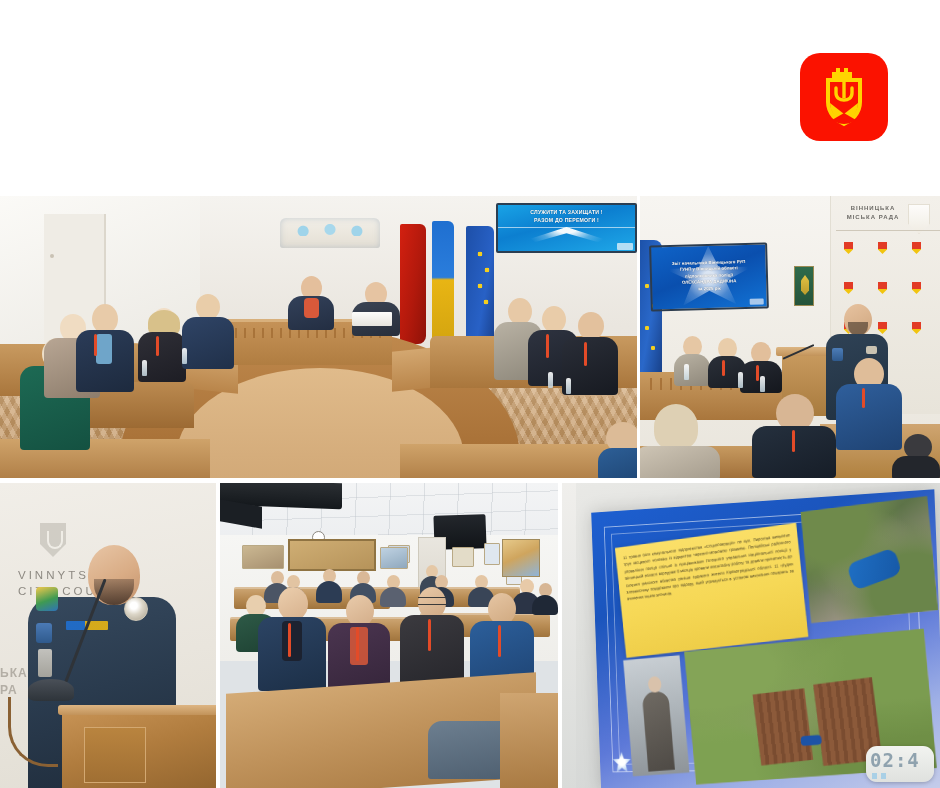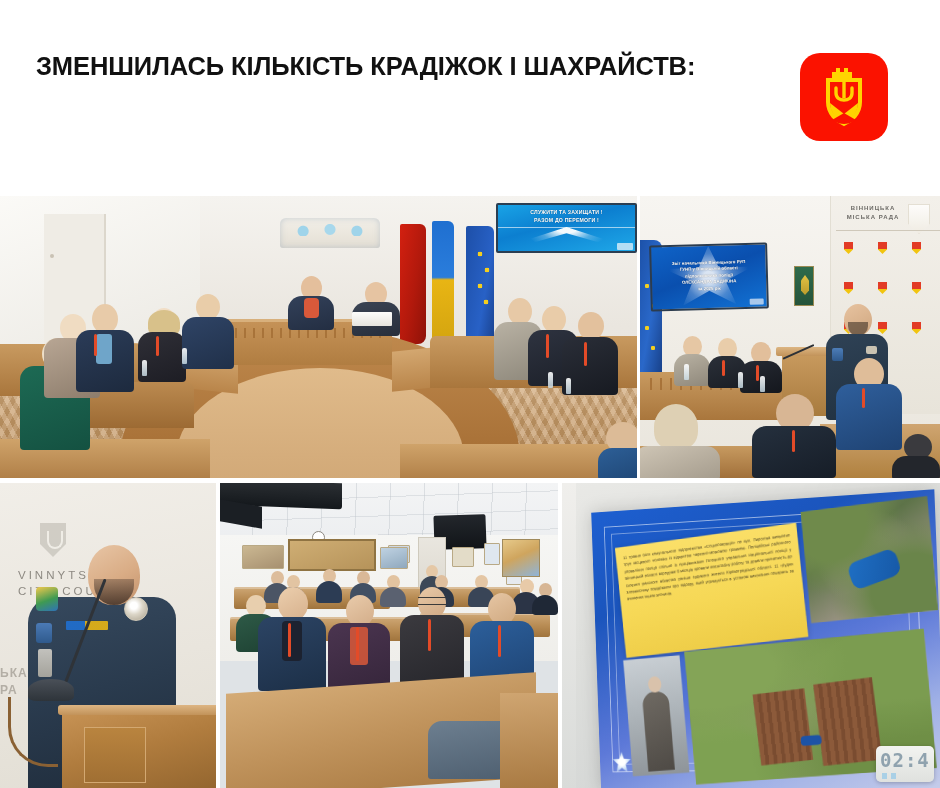--- a/index.html
+++ b/index.html
@@ -304,38 +304,37 @@
   .br-photoC .car{ position:absolute; left:46%; top:70%; width:22px; height:10px;
            border-radius:4px; background:#1d53a6; }
   .br-photoC .leaves{ position:absolute; inset:0;
            background:radial-gradient(ellipse at 10% 18%, #84a457 0 22%, transparent 46%),
                       radial-gradient(ellipse at 88% 22%, #7b9c50 0 24%, transparent 50%),
                       radial-gradient(ellipse at 92% 84%, #6f8f46 0 26%, transparent 52%),
                       radial-gradient(ellipse at 6% 88%, #7ea152 0 22%, transparent 48%); }
   .br-emblem { position:absolute; left:14px; bottom:18px; width:22px; height:24px;
            background:radial-gradient(circle at 50% 45%, #ffffff 0 22%, #cfe2f7 45%, rgba(200,222,246,.35) 75%, transparent 86%);
            clip-path:polygon(50% 0,62% 32%,97% 33%,70% 56%,80% 94%,50% 72%,20% 94%,30% 56%,3% 33%,38% 32%); }
-  .br-clock { position:absolute; right:6px; bottom:6px; width:58px; height:36px;
-           background:linear-gradient(180deg,#f2f3f0,#dfe1de); border-radius:5px;
+  .br-clock { position:absolute; right:6px; bottom:6px; width:68px; height:36px;
+           background:linear-gradient(180deg,#f2f3f0,#dfe1de); border-radius:11px;
            box-shadow:0 1px 4px rgba(0,0,0,.25); overflow:hidden; }
   .br-clock .d { position:absolute; left:4px; top:3px; right:2px;
            font-family:"DejaVu Sans Mono","Liberation Mono",monospace;
            font-size:19px; font-weight:700; color:#8fa2ae; letter-spacing:1px; }
   .br-clock .dots{ position:absolute; left:6px; bottom:3px; width:16px; height:6px;
            background:repeating-linear-gradient(90deg,#a9d0e6 0 5px, transparent 5px 9px); }
   .br-wallL { left:0; top:0; width:14px; height:100%;
            background:linear-gradient(180deg,#f0efec,#d9dbd9); }
 </style>
 </head>
 <body>
 
 <div class="header">
 
   <div class="headline">
-    <div>ЗМЕНШИЛАСЬ КІЛЬКІСТЬ КРАДІЖОК І ШАХРАЙСТВ:</div>
   </div>
 
   <div class="badge">
     <svg width="56" height="62" viewBox="0 0 56 62" aria-hidden="true">
 
       <path d="M16 6 h4 v-4 h4 v4 h4 v-4 h4 v4 h4 v6 H16 Z" fill="#ffd400"></path>
 
       <path d="M12 14 H44 V36 C44 48 35 55 28 58 C21 55 12 48 12 36 Z" fill="none" stroke="#ffd400" stroke-width="4"></path>
 
       <path d="M14 37 H42 C42 48 34 54 28 57 C22 54 14 48 14 37 Z" fill="#ffd400"></path>

